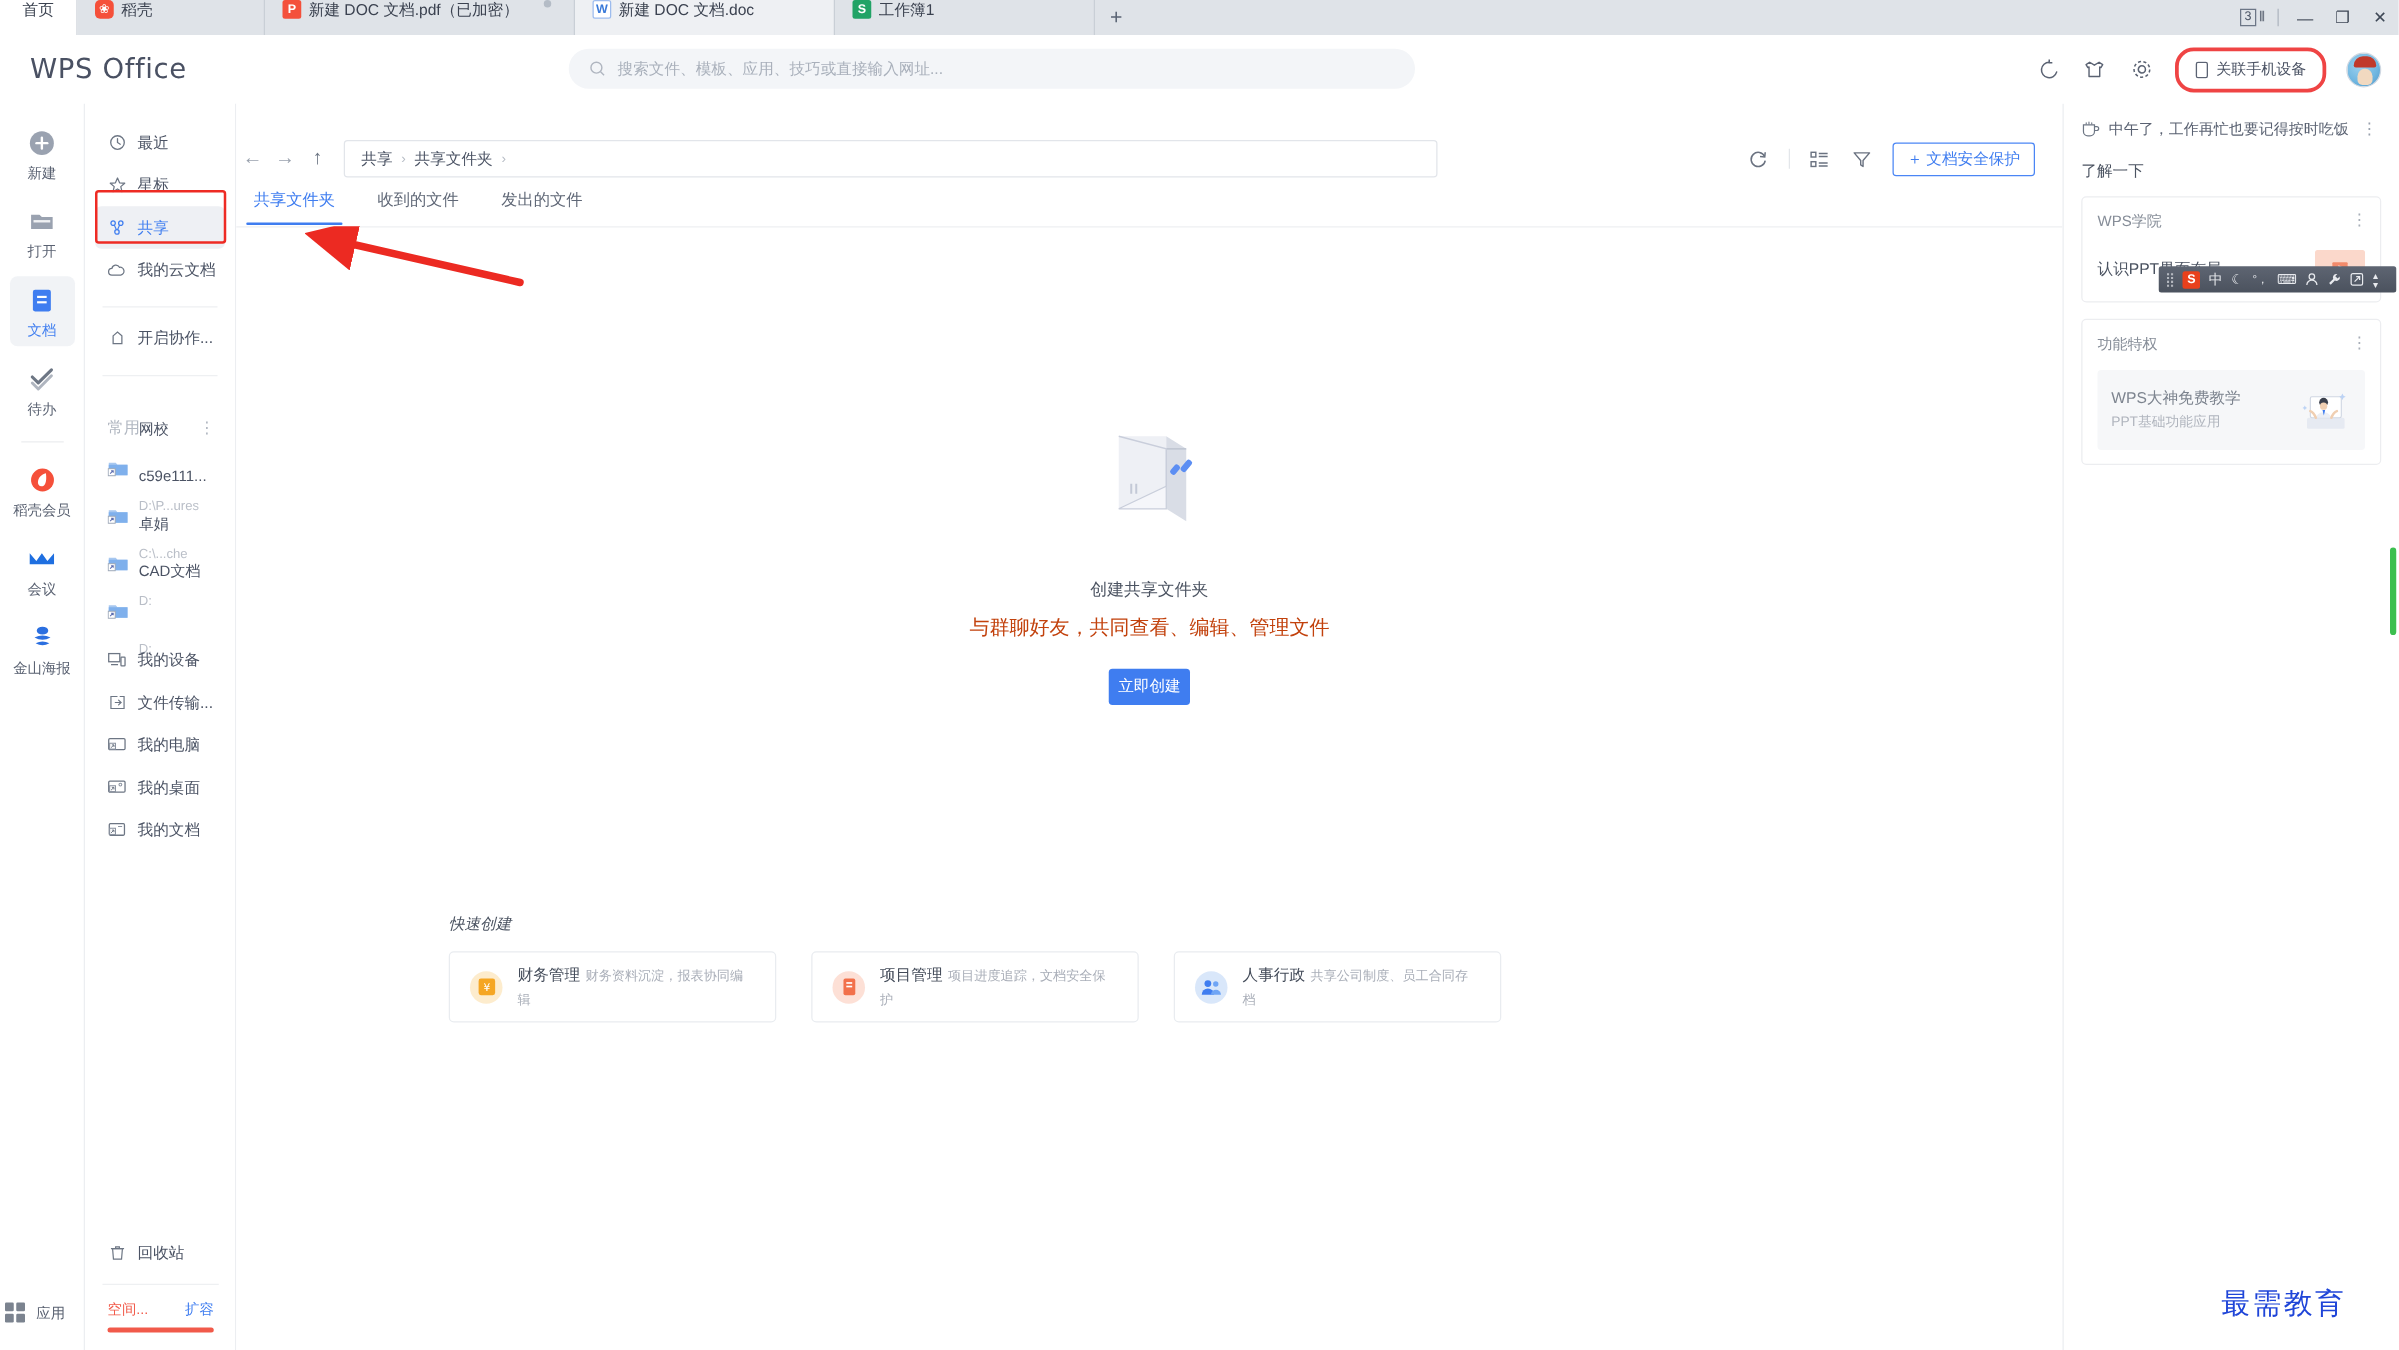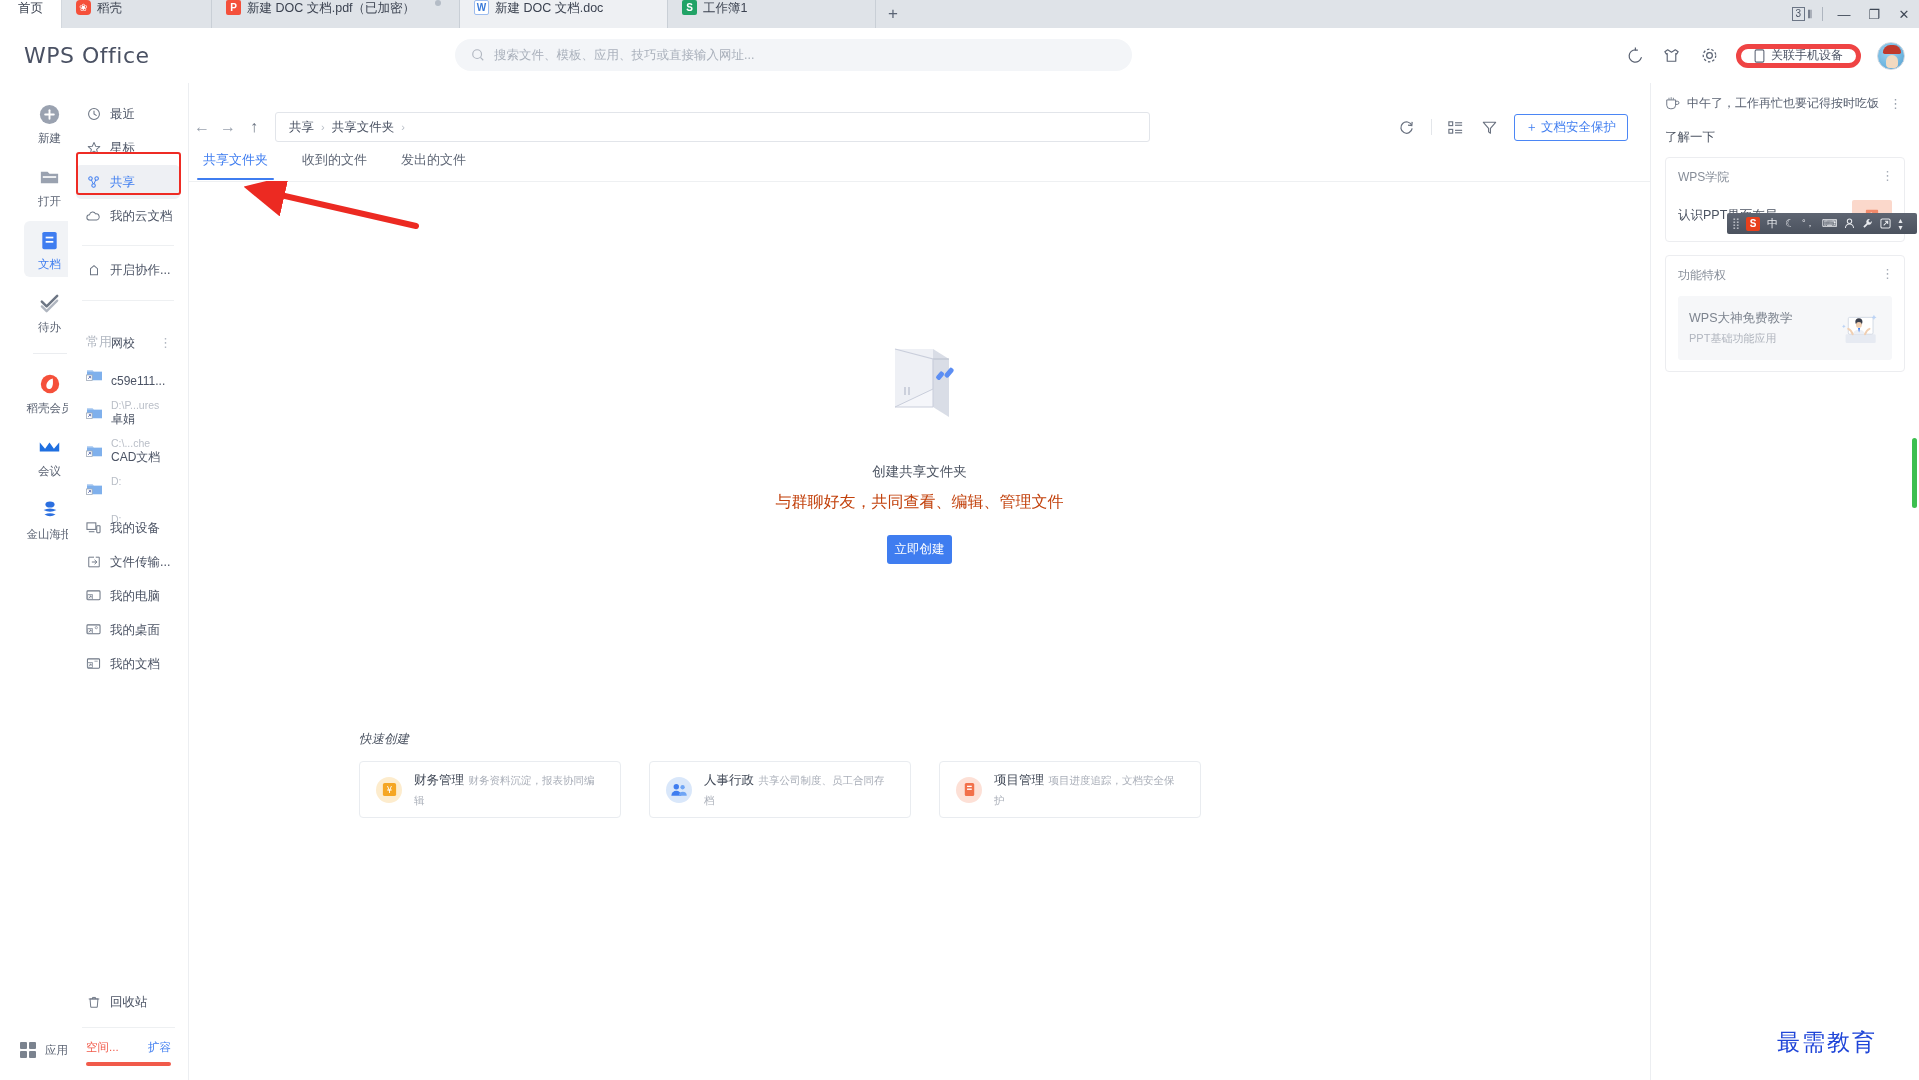--- a/index.html
+++ b/index.html
@@ -70,41 +70,41 @@
     align-items: center; padding: 0 16px; gap: 9px;
   }
   #searchbox .ph { font-size: 12.5px; color: #a9b0bb; }
   #hdricons {
     position: absolute; right: 14px; top: 0; height: 55px;
     display: flex; align-items: center; gap: 16px;
   }
   .hicon { width: 22px; height: 22px; color: #5b6373; display: flex;
     align-items: center; justify-content: center; }
   #phonebtn {
-    display: flex; align-items: center; gap: 6px; height: 24px;
-    border: 5px solid #ef4444; border-radius: 15px; padding: 0 13px;
+    display: flex; align-items: center; gap: 6px; height: 36px;
+    border: 3px solid #ef4444; border-radius: 15px; padding: 0 13px;
     font-size: 12px; color: #4b5costs; color: #4b5364;
   }
   #avatar {
     width: 28px; height: 28px; border-radius: 50%;
     background: radial-gradient(circle at 40% 35%, #9fd3f0 0%, #6fb6e0 60%, #4e96c8 100%);
     position: relative; overflow: hidden; border: 1px solid #cfd8e2;
   }
   #avatar::before {
     content: ""; position: absolute; left: 5px; top: 2px; width: 18px; height: 9px;
     background: #c0392b; border-radius: 9px 9px 2px 2px;
   }
   #avatar::after {
     content: ""; position: absolute; left: 8px; top: 12px; width: 12px; height: 13px;
     background: #f1d9c0; border-radius: 6px 6px 4px 4px;
   }
 
   
   #rail {
-    position: absolute; left: 16px; top: 83px; width: 68px; height: 997px;
+    position: absolute; left: 0; top: 83px; width: 68px; height: 997px;
     background: #fff; border-right: 1px solid #eceef1;
     display: flex; flex-direction: column; align-items: center; padding-top: 12px;
   }
   .railitem {
     width: 52px; padding: 7px 0 5px; margin-bottom: 7px; border-radius: 6px;
     display: flex; flex-direction: column; align-items: center; gap: 5px;
     font-size: 11.5px; color: #5a6272; cursor: default;
   }
   .railitem.sel { background: #f1f3f6; color: #417ff0; }
   .railicon { width: 24px; height: 24px; display: flex; align-items: center; justify-content: center; }
@@ -751,45 +751,45 @@
             <text x="9" y="12.4" font-size="9" fill="#fff" text-anchor="middle" font-family="DejaVu Sans">¥</text>
           </svg>
         </span>
         <span class="qtxt">
           <span class="q1">财务管理</span>
           <span class="q2">财务资料沉淀，报表协同编辑</span>
         </span>
       </div>
 
       <div class="qcard">
+        <span class="qicon" style="background:#fde0d6">
+          <svg width="17" height="17" viewBox="0 0 18 18">
+            <rect x="4" y="2" width="10" height="14" rx="1.6" fill="#f2704a"></rect>
+            <rect x="6.4" y="5" width="5" height="1.4" fill="#fff"></rect>
+            <rect x="6.4" y="8" width="5" height="1.4" fill="#fff"></rect>
+          </svg>
+        </span>
+        <span class="qtxt">
+          <span class="q1">项目管理</span>
+          <span class="q2">项目进度追踪，文档安全保护</span>
+        </span>
+      </div>
+
+      <div class="qcard">
         <span class="qicon" style="background:#d9e7fa">
           <svg width="18" height="17" viewBox="0 0 20 18">
             <circle cx="7" cy="6" r="3" fill="#3f7df0"></circle>
             <path d="M1.5 16 a5.5 5.5 0 0 1 11 0z" fill="#3f7df0"></path>
             <circle cx="14" cy="6.5" r="2.4" fill="#6fa5f5"></circle>
             <path d="M9.8 16 a4.4 4.4 0 0 1 8.8 0z" fill="#6fa5f5"></path>
           </svg>
         </span>
         <span class="qtxt">
           <span class="q1">人事行政</span>
           <span class="q2">共享公司制度、员工合同存档</span>
-        </span>
-      </div>
-
-      <div class="qcard">
-        <span class="qicon" style="background:#fde0d6">
-          <svg width="17" height="17" viewBox="0 0 18 18">
-            <rect x="4" y="2" width="10" height="14" rx="1.6" fill="#f2704a"></rect>
-            <rect x="6.4" y="5" width="5" height="1.4" fill="#fff"></rect>
-            <rect x="6.4" y="8" width="5" height="1.4" fill="#fff"></rect>
-          </svg>
-        </span>
-        <span class="qtxt">
-          <span class="q1">项目管理</span>
-          <span class="q2">项目进度追踪，文档安全保护</span>
         </span>
       </div>
 
     </div>
   </div>
 </div>
 
 <div id="right">
 
   <div id="greet">

